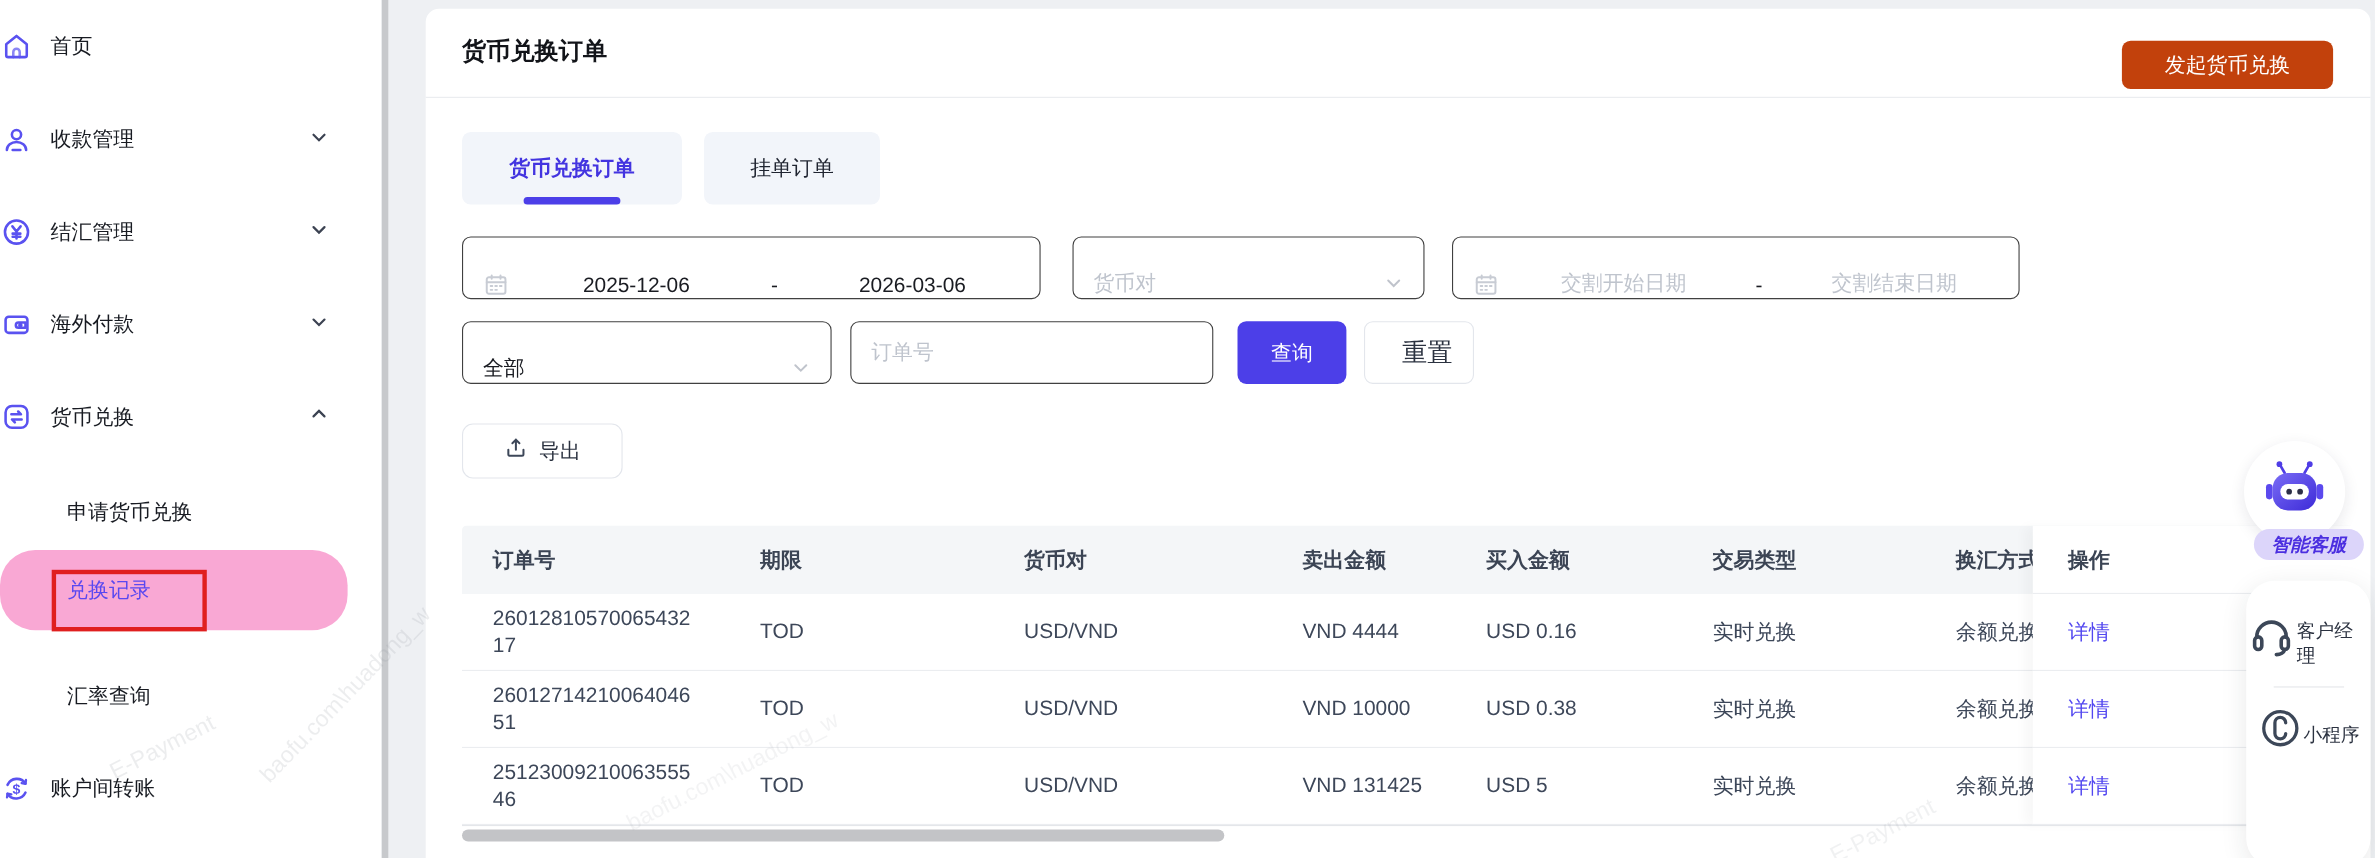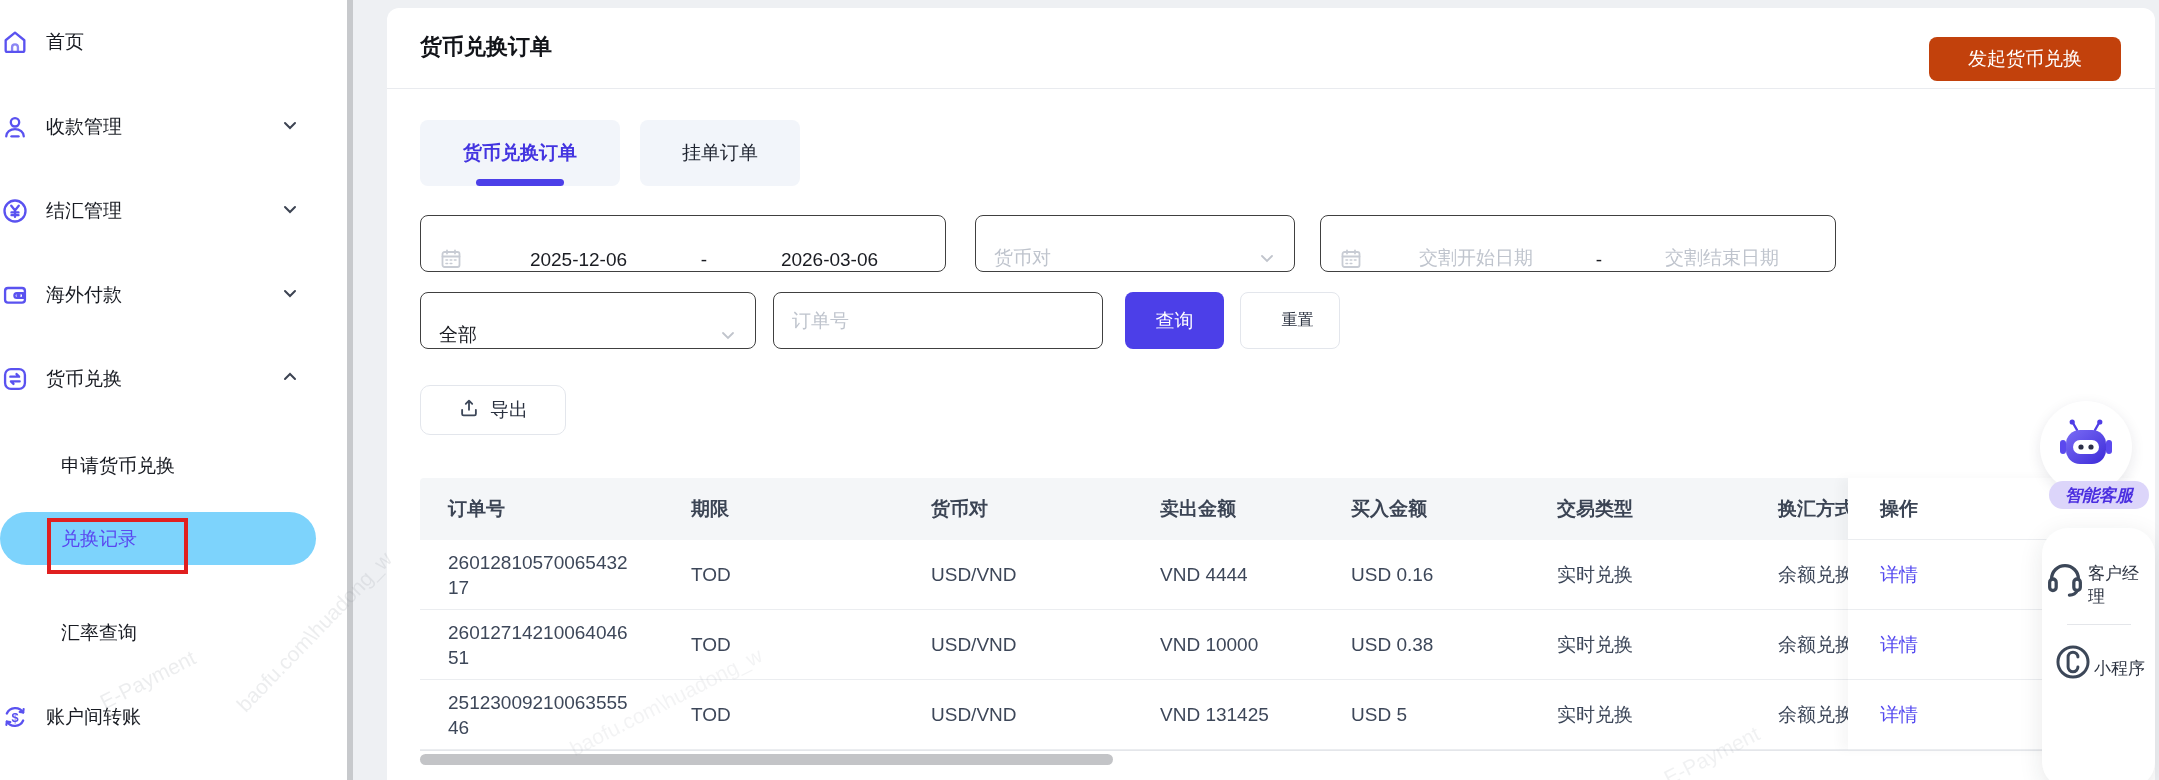--- a/index.html
+++ b/index.html
@@ -9,21 +9,21 @@
     color:#16181d;-webkit-font-smoothing:antialiased;
   }
   
   .sidebar{position:absolute;left:0;top:0;width:347px;height:780px;background:#ffffff;z-index:2;}
   .side-scrollbar{position:absolute;left:347px;top:0;width:6px;height:780px;background:#c7c9cc;z-index:3;}
   .nav-item{position:absolute;left:0;width:347px;height:48px;display:flex;align-items:center;box-sizing:border-box;cursor:pointer;}
   .nav-item .nicon{width:30px;height:30px;flex:0 0 30px;display:flex;align-items:center;justify-content:center;}
   .nav-item .nlabel{margin-left:16px;font-size:19px;color:#181b22;}
   .nav-item .chev{position:absolute;right:48px;top:50%;transform:translateY(-50%);}
   .sub-item{position:absolute;left:61px;font-size:19px;color:#181b22;cursor:pointer;}
-  .active-pill{position:absolute;left:0;top:512px;width:316px;height:53px;background:#7dd3fc;border-radius:32px;}
+  .active-pill{position:absolute;left:0;top:500px;width:316px;height:73px;background:#f9a8d4;border-radius:32px;}
   .active-pill .sub-active{position:absolute;left:61px;top:50%;transform:translateY(-50%);color:#5a48f0;font-size:19px;}
   .red-annotation{position:absolute;left:47px;top:518px;width:141px;height:56px;border:4px solid #e01f1f;box-sizing:border-box;z-index:6;}
   
   .card{position:absolute;left:387px;top:8px;width:1768px;height:772px;background:#ffffff;border-radius:12px 12px 0 0;z-index:2;}
   .page-title{position:absolute;left:33px;top:24px;font-size:22px;font-weight:700;color:#121419;}
   .primary-btn{position:absolute;right:34px;top:13px;width:192px;height:44px;background:#c2410c;border:none;border-radius:8px;
     color:#fff;font-size:19px;font-family:inherit;cursor:pointer;display:flex;align-items:center;justify-content:center;margin-top:16px;}
   .head-divider{position:absolute;left:0;top:80px;width:1768px;height:1px;background:#e9ebef;}
   
   .tab{position:absolute;top:112px;height:66px;background:#f2f5fa;border-radius:8px;display:flex;align-items:center;justify-content:center;cursor:pointer;}
@@ -42,32 +42,32 @@
   .orderinput{left:386px;width:330px;}
   .orderinput input{border:none;outline:none;width:100%;height:100%;font-size:19px;font-family:inherit;padding:0 18px;background:transparent;color:#1a1c22;border-radius:8px;}
   .orderinput input::placeholder{color:#bfc4cd;}
   .cal{margin-left:18px;flex:0 0 24px;display:flex;}
   .dval{flex:1;text-align:center;font-size:19px;color:#1a1c22;}
   .dph{flex:1;text-align:center;font-size:19px;color:#bfc4cd;}
   .dsep{flex:0 0 20px;text-align:center;font-size:19px;color:#1a1c22;}
   .selval{font-size:19px;color:#1a1c22;}
   .selph{font-size:19px;color:#bfc4cd;}
   .search-btn{position:absolute;left:738px;top:284px;width:99px;height:57px;background:#4c3fe8;color:#fff;border:none;border-radius:8px;font-size:19px;font-family:inherit;cursor:pointer;}
-  .reset-btn{position:absolute;left:853px;top:284px;width:100px;height:57px;background:#fff;color:#2b3240;border:1px solid #e3e6ec;border-radius:8px;font-size:16px;font-family:inherit;cursor:pointer;box-sizing:border-box;padding-left:21px;}
+  .reset-btn{position:absolute;left:853px;top:284px;width:100px;height:57px;background:#fff;color:#2b3240;border:1px solid #e3e6ec;border-radius:8px;font-size:23px;font-family:inherit;cursor:pointer;box-sizing:border-box;padding-left:21px;}
   .export-btn{position:absolute;left:33px;top:377px;width:146px;height:50px;background:#fff;border:1px solid #e3e6ec;border-radius:10px;
     display:flex;align-items:center;justify-content:center;gap:10px;font-size:19px;color:#2b3240;cursor:pointer;box-sizing:border-box;}
   
   .table{position:absolute;left:33px;top:470px;width:1720px;height:281px;}
   .thead{position:absolute;left:0;top:0;width:1720px;height:62px;background:#f4f6f8;border-radius:4px 4px 0 0;overflow:hidden;}
   .th{position:absolute;top:0;height:62px;display:flex;align-items:center;font-size:19px;font-weight:700;color:#3b4454;white-space:nowrap;}
   .tbody{position:absolute;left:0;top:62px;width:1720px;}
   .tr{position:relative;width:1720px;height:70px;border-bottom:1px solid #ebedf0;box-sizing:border-box;overflow:hidden;}
   .td{position:absolute;top:50%;transform:translateY(-50%);font-size:19px;color:#3d4759;white-space:nowrap;}
   .td.ord{width:186px;white-space:normal;word-break:break-all;line-height:25px;}
-  .c0{left:28px;} .c1{left:271px;} .c2{left:511px;} .c3{left:740px;} .c4{left:931px;} .c5{left:1137px;} .c6{left:1358px;}
+  .c0{left:28px;} .c1{left:271px;} .c2{left:511px;} .c3{left:764px;} .c4{left:931px;} .c5{left:1137px;} .c6{left:1358px;}
   .fixed-col{position:absolute;left:1428px;top:0;width:292px;height:272px;background:#fff;box-shadow:-8px 0 10px rgba(20,24,32,0.03);}
   .fixed-col .fhead{position:relative;height:62px;border-bottom:1px solid #ebedf0;box-sizing:border-box;}
   .fixed-col .fhead .th{left:32px;}
   .fixed-col .frow{position:relative;height:70px;border-bottom:1px solid #ebedf0;box-sizing:border-box;}
   .detail-link{position:absolute;left:32px;top:50%;transform:translateY(-50%);font-size:19px;color:#5348f0;cursor:pointer;}
   .table-bottom{position:absolute;left:0;top:272px;width:1720px;height:1px;background:#e4e6ea;}
   .hscroll-thumb{position:absolute;left:0;top:276px;width:693px;height:11px;border-radius:6px;background:#c3c4c7;cursor:pointer;}
   
   .ai-circle{position:absolute;left:2040px;top:401px;width:92px;height:92px;border-radius:50%;background:#fff;
     box-shadow:0 4px 14px rgba(30,34,60,.10);z-index:50;display:flex;align-items:center;justify-content:center;cursor:pointer;}

